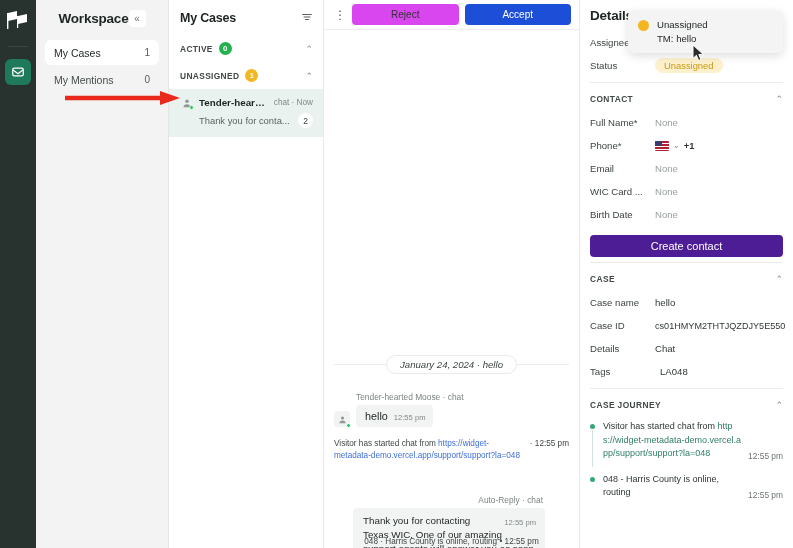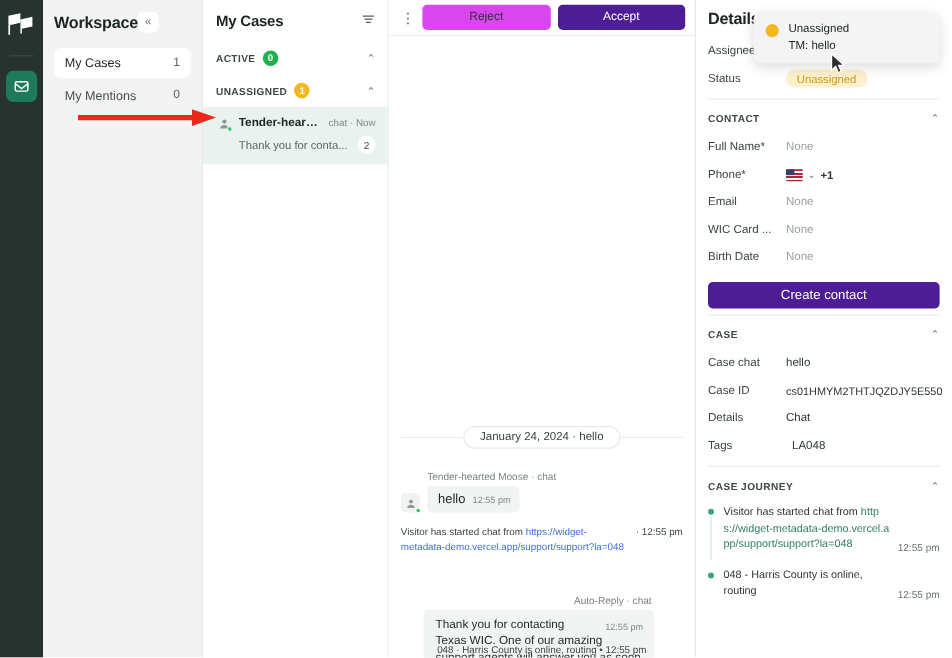--- a/index.html
+++ b/index.html
@@ -34,21 +34,21 @@
   }
 
   
   .workspace {
     width: 133px; flex: 0 0 133px; height: 548px;
     background: #f2f3f2;
     border-right: 1px solid #e4e6e5;
     padding: 10px 9px 0 9px;
   }
   .ws-head {
-    display: flex; align-items: center; justify-content: flex-start;
+    display: flex; align-items: center; justify-content: center;
     margin-bottom: 13px;
   }
   .ws-title { font-size: 13.5px; font-weight: 700; color: #1d2522; letter-spacing: -0.2px; }
   .ws-collapse {
     width: 17px; height: 17px; border-radius: 4px; background: #ffffff;
     display: flex; align-items: center; justify-content: center;
     font-size: 10px; color: #6b7570; cursor: pointer;
   }
   .ws-item {
     display: flex; align-items: center; justify-content: space-between;
@@ -127,27 +127,27 @@
     height: 30px; display: flex; align-items: center; gap: 6px;
     padding: 0 8px 0 10px; border-bottom: 1px solid #ededed;
   }
   .kebab { color: #505955; font-size: 12px; letter-spacing: 0; cursor: pointer; line-height: 1; }
   .btn {
     flex: 1 1 0; height: 21px; border-radius: 4px; border: none;
     font-size: 10px; font-family: inherit; cursor: pointer;
     display: flex; align-items: center; justify-content: center;
   }
   .btn-reject { background: #d946ef; color: #2d3532; }
-  .btn-accept { background: #4c1d95; color: #ffffff; font-weight: 400; }
+  .btn-accept { background: #1d4ed8; color: #ffffff; font-weight: 400; }
 
   .conv-body { flex: 1 1 auto; position: relative; padding: 0 10px; }
 
   .date-sep {
     position: absolute; left: 0; right: 0; top: 325px;
-    display: flex; align-items: center; padding: 0 10px;
+    display: flex; align-items: center; padding: 0 10px; font-style: italic;
   }
   .date-line { flex: 1 1 auto; height: 1px; background: #e9eaea; }
   .date-pill {
     border: 1px solid #e9eaea; border-radius: 12px;
     padding: 3px 13px; font-size: 9.6px; color: #3b4441; background: #fff;
     white-space: nowrap;
   }
 
   .msg-block { position: absolute; left: 10px; right: 10px; }
   .msg-author { font-size: 8.4px; color: #7b8480; margin-left: 22px; margin-bottom: 3px; }
@@ -441,21 +441,21 @@
       <span class="det-key">Birth Date</span>
       <span class="det-val none">None</span>
     </div>
     <button class="btn-create">Create contact</button>
 
     <div class="sec-head">
       <span class="sec-title">CASE</span>
       <span class="chev">⌃</span>
     </div>
     <div class="det-row">
-      <span class="det-key">Case chat</span>
+      <span class="det-key">Case name</span>
       <span class="det-val">hello</span>
     </div>
     <div class="det-row">
       <span class="det-key">Case ID</span>
       <span class="det-val" style="font-size:9.1px;">cs01HMYM2THTJQZDJY5E550</span>
     </div>
     <div class="det-row">
       <span class="det-key">Details</span>
       <span class="det-val">Chat</span>
     </div>

